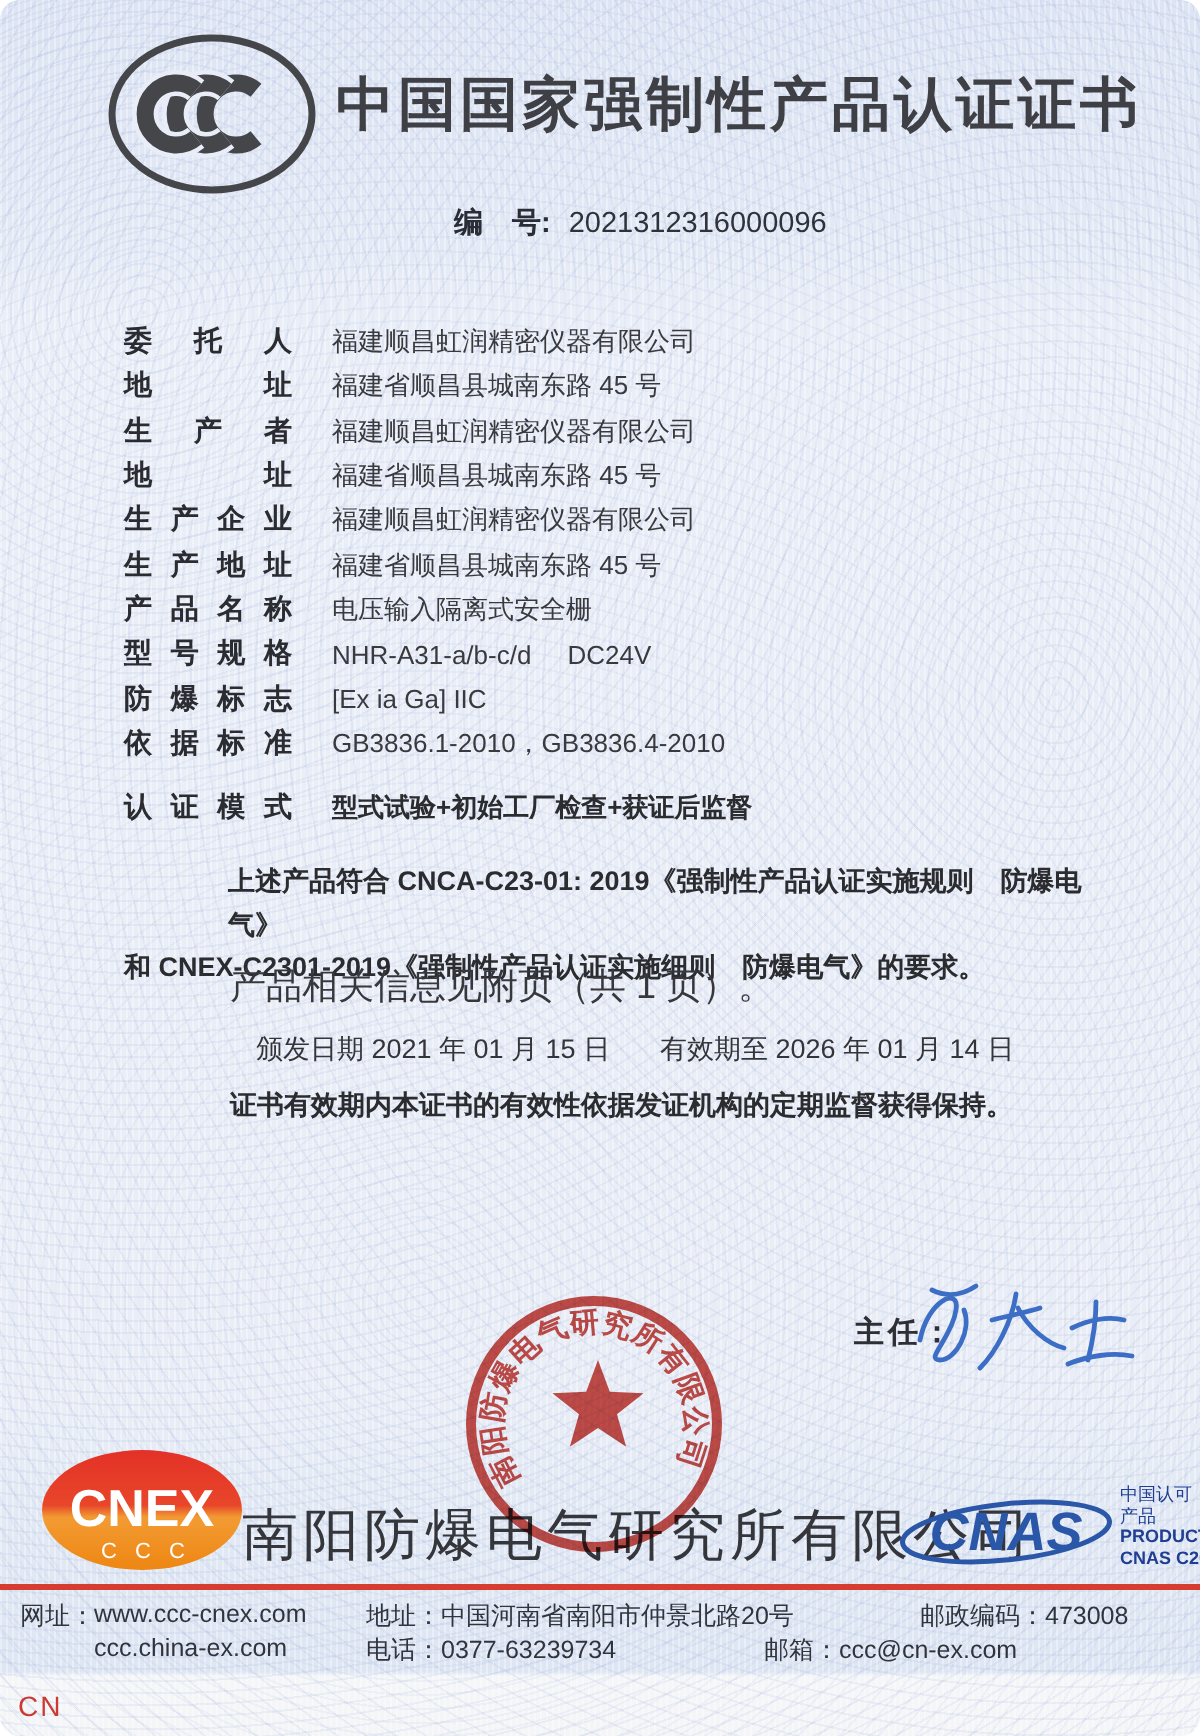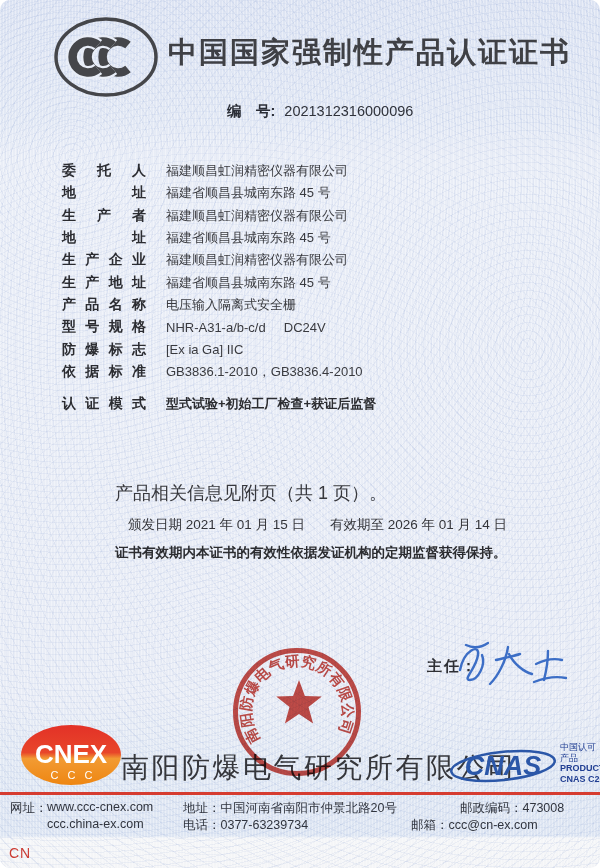--- a/index.html
+++ b/index.html
@@ -43,21 +43,21 @@
   .cnas-txt{margin-left:3px;margin-top:1px;font-size:9px;line-height:10.5px;color:#203e92;white-space:nowrap;}
   .cnas-txt .b{font-weight:bold;}
   .red-rule{left:0;top:792px;width:600px;height:2.5px;background:#d63c30;z-index:2;}
   .footer{font-size:12.5px;color:#30343e;white-space:nowrap;z-index:2;}
   .f-weblbl{left:10px;top:800px;}
   .f-web1{left:47px;top:800px;}
   .f-web2{left:47px;top:817px;}
   .f-addr{left:183px;top:800px;}
   .f-phone{left:183px;top:817px;}
   .f-postal{left:412px;top:800px;padding-left:48px;}
-  .f-email{left:411px;top:817px;}
+  .f-email{left:382px;top:817px;}
   .code{left:9px;top:840px;display:flex;align-items:flex-start;gap:8px;color:#cb3a32;z-index:2;flex-direction:column;}
   .code .cn{font-size:14px;margin-top:5px;letter-spacing:1px;}
   .code .num{font-family:"DejaVu Sans Mono",monospace;font-size:23px;letter-spacing:1.5px;}
   svg text{font-family:"Liberation Sans",sans-serif;}
 </style>
 </head>
 <body>
 
 <div class="cert">
 
@@ -121,20 +121,24 @@
       </div>
   </div>
 
   <div class="abs certmode">
     <div class="frow">
         <span class="lbl">认证模式</span>
         <span class="val">型式试验+初始工厂检查+获证后监督</span>
       </div>
   </div>
 
+  <div class="abs statement">
+    <div class="l1">上述产品符合 CNCA-C23-01: 2019《强制性产品认证实施规则　防爆电气》</div>
+    <div class="l2">和 CNEX-C2301-2019《强制性产品认证实施细则　防爆电气》的要求。</div>
+  </div>
 
   <div class="abs attach">产品相关信息见附页（共 1 页）。</div>
 
   <div class="abs date-issue">颁发日期 2021 年 01 月 15 日</div>
   <div class="abs date-expiry">有效期至 2026 年 01 月 14 日</div>
 
   <div class="abs validity">证书有效期内本证书的有效性依据发证机构的定期监督获得保持。</div>
 
   <div class="abs director">主任：</div>
   <div class="abs sig">

